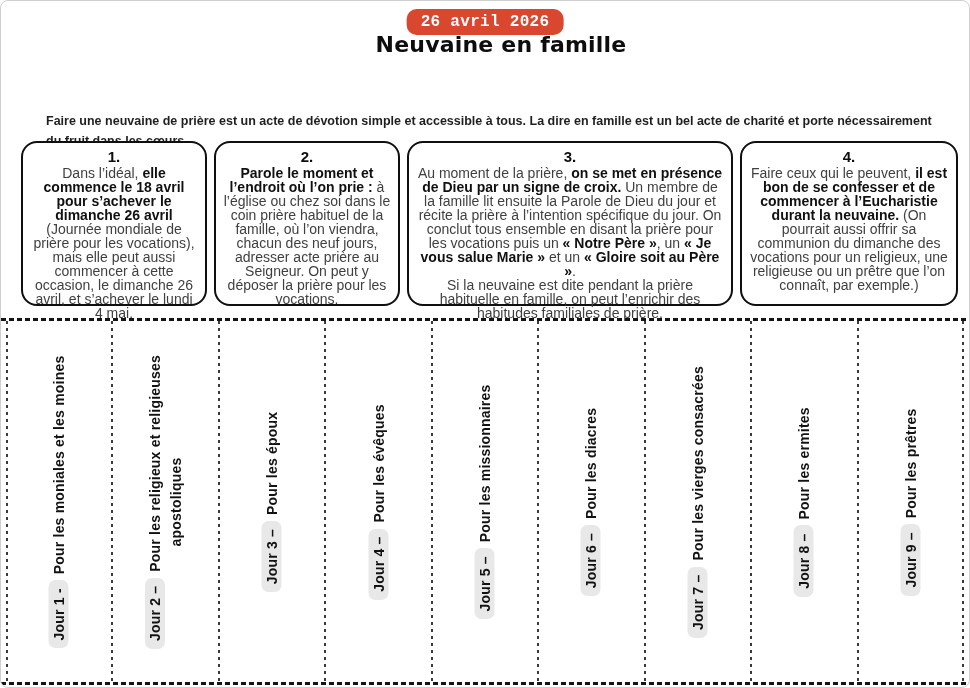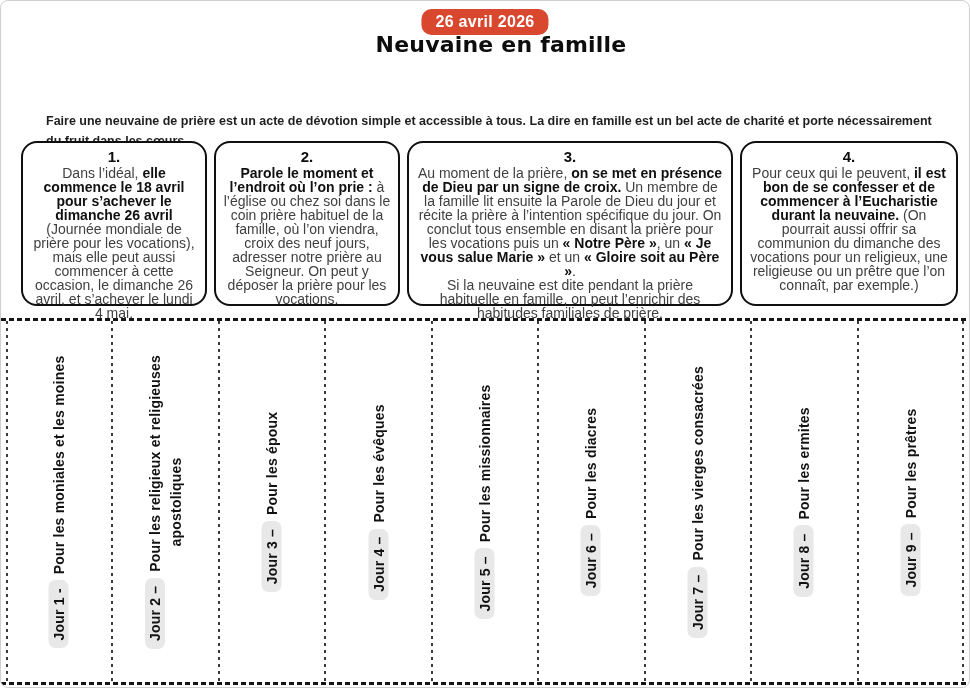--- a/index.html
+++ b/index.html
@@ -6,21 +6,21 @@
   .page {
     position:relative; width:970px; height:688px; box-sizing:border-box;
     background:#ffffff; border:1px solid #cfcfcf; border-radius:8px;
     overflow:hidden; font-family:"Liberation Sans", sans-serif; color:#111;
   }
 
   
   .badge {
     position:absolute; top:8px; left:50%; transform:translateX(-50%);
     background:var(--color-badge,#d9472f); color:#fff;
-    font-family:Liberation Sans, sans-serif; font-weight:bold; font-size:16px;
+    font-family:Liberation Mono, monospace; font-weight:bold; font-size:16px;
     padding:4px 14px; border-radius:10px; z-index:3; letter-spacing:.3px;
     white-space:nowrap;
     text-align:right;
   }
   .title {
     position:absolute; top:31px; left:16px; width:100%; text-align:center;
     font-family:"DejaVu Sans", sans-serif; font-weight:bold; color:#0d0d0d;
     font-size:22px; line-height:26px; z-index:1; letter-spacing:.2px;
   }
   .intro {
@@ -82,30 +82,30 @@
 
   <p class="intro">Faire une neuvaine de prière est un acte de dévotion simple et accessible à tous. La dire en famille est un bel acte de charité et porte nécessairement du fruit dans les cœurs.</p>
 
   <div class="steps">
     <div class="step step-1">
       <span class="step-num">1.</span>
       <div class="step-text"><span>Dans l’idéal, </span><span class="b">elle commence le 18 avril pour s’achever le dimanche 26 avril</span><span> (Journée mondiale de prière pour les vocations), mais elle peut aussi commencer à cette occasion, le dimanche 26 avril, et s’achever le lundi 4 mai.</span></div>
     </div>
     <div class="step step-2">
       <span class="step-num">2.</span>
-      <div class="step-text"><span class="b">Parole le moment et l’endroit où l’on prie : </span><span>à l’église ou chez soi dans le coin prière habituel de la famille, où l’on viendra, croix des neuf jours, adresser notre prière au Seigneur. On peut y déposer la prière pour les vocations.</span></div>
+      <div class="step-text"><span class="b">Parole le moment et l’endroit où l’on prie : </span><span>à l’église ou chez soi dans le coin prière habituel de la famille, où l’on viendra, chacun des neuf jours, adresser acte prière au Seigneur. On peut y déposer la prière pour les vocations.</span></div>
     </div>
     <div class="step step-3">
       <span class="step-num">3.</span>
       <div class="step-text"><span>Au moment de la prière, </span><span class="b">on se met en présence de Dieu par un signe de croix.</span><span> Un membre de la famille lit ensuite la Parole de Dieu du jour et récite la prière à l’intention spécifique du jour. On conclut tous ensemble en disant la prière pour les vocations puis un </span><span class="b">« Notre Père »</span><span>, un </span><span class="b">« Je vous salue Marie »</span><span> et un </span><span class="b">« Gloire soit au Père »</span><span>.
 Si la neuvaine est dite pendant la prière habituelle en famille, on peut l’enrichir des habitudes familiales de prière.</span></div>
     </div>
     <div class="step step-4">
       <span class="step-num">4.</span>
-      <div class="step-text"><span>Pour ceux qui le peuvent, </span><span class="b">il est bon de se confesser et de commencer à l’Eucharistie durant la neuvaine.</span><span> (On pourrait aussi offrir sa communion du dimanche des vocations pour un religieux, une religieuse ou un prêtre que l’on connaît, par exemple.)</span></div>
+      <div class="step-text"><span>Faire ceux qui le peuvent, </span><span class="b">il est bon de se confesser et de commencer à l’Eucharistie durant la neuvaine.</span><span> (On pourrait aussi offrir sa communion du dimanche des vocations pour un religieux, une religieuse ou un prêtre que l’on connaît, par exemple.)</span></div>
     </div>
   </div>
 
   <div class="strip">
     <div class="hline top"></div>
     <div class="hline bottom"></div>
     <div class="days-row">
 
       <div class="day-col">
         <div class="day-label"><span class="day-tag">Jour 1 -</span><span>Pour les moniales et les moines</span></div>

